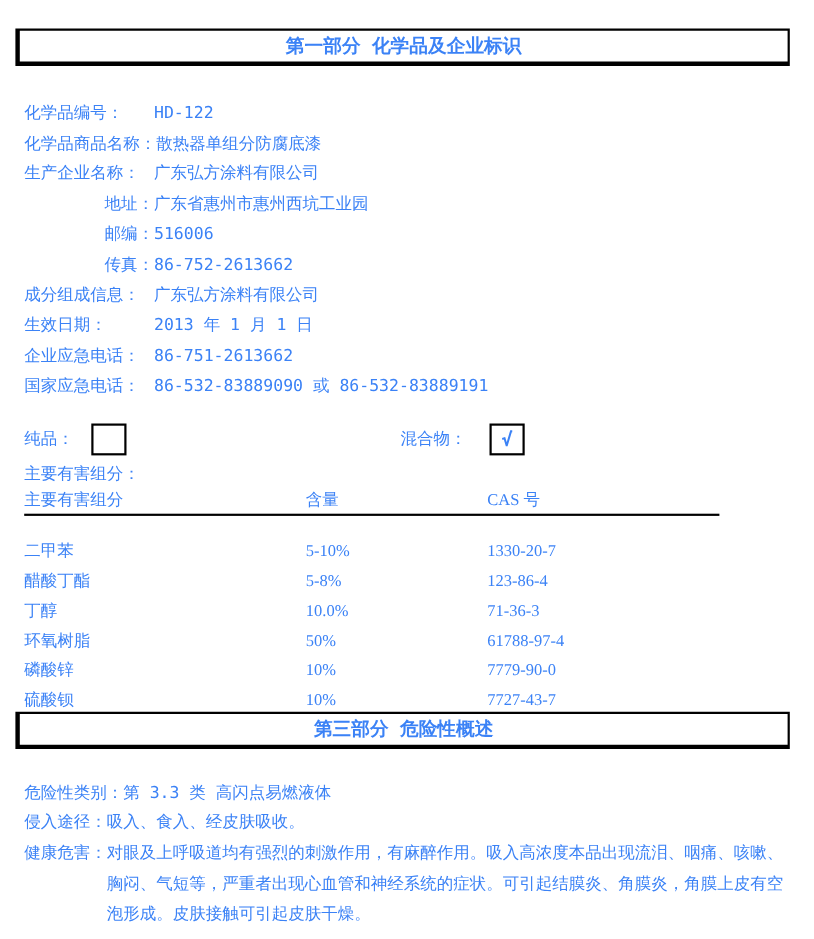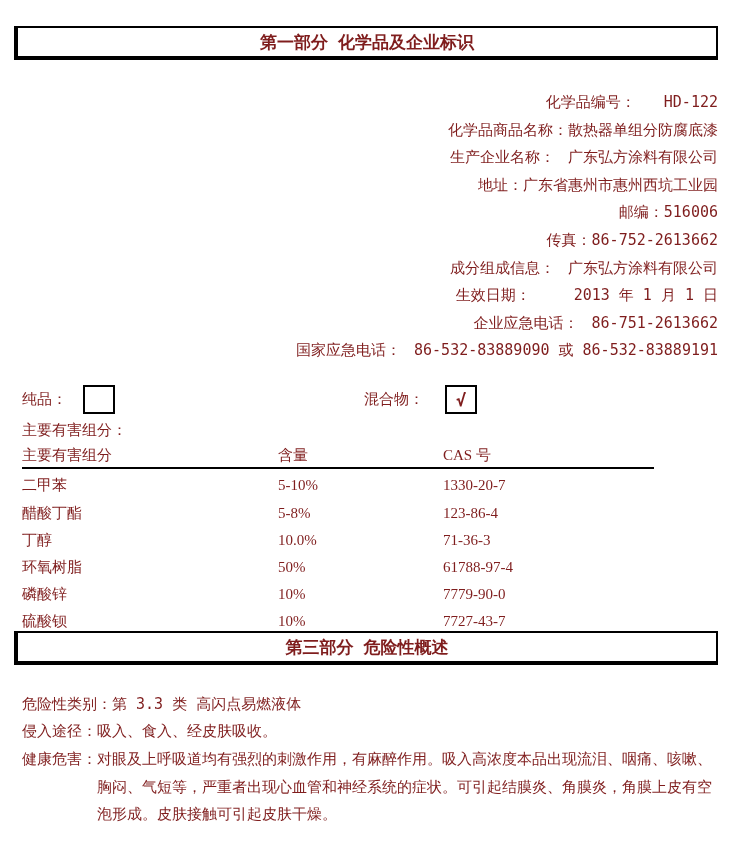--- a/index.html
+++ b/index.html
@@ -2,62 +2,62 @@
 <html><head>
 <meta charset="utf-8">
 <style>
   html,body{margin:0;padding:0;background:#fff;}
   .page{
     position:relative;
     width:740px;height:854px;
     box-sizing:border-box;
     padding:26px 22px 0 22px;
     overflow:hidden;
-    background:#ffffff;color:#7f1d1d;
+    background:#ffffff;color:#3b82f6;
     font-family:"DejaVu Sans Mono","DejaVu Sans","Liberation Sans",sans-serif;
     font-size:15px;
   }
   .section-box{
     border:2px solid #000;
     border-left-width:4px;
     border-bottom-width:4px;
     margin-left:-8px;
     text-align:center;
     font-weight:bold;
     font-size:17px;
     line-height:26px;
     padding:1px 0;
     background:#fff;
   }
   .box2{margin-top:5px;}
   .box3{margin-top:-5px;text-align:center;}
   
   .fields{margin-top:29px;}
-  .frow{display:flex;line-height:27.6px;justify-content:flex-end;}
+  .frow{display:flex;line-height:27.6px;}
   .flbl{min-width:118px;white-space:nowrap;}
   .flbl.r{text-align:right;}
   .fval{white-space:nowrap;}
   
   .cbrow{display:flex;align-items:center;margin-top:20px;height:30px;}
   .checkbox{
     width:28px;height:25px;
     border:2px solid #000;
     margin-left:16px;
     display:flex;align-items:center;justify-content:center;
     font-size:17px;font-weight:bold;
     background:#fff;
   }
   .mixlabel{margin-left:249px;}
   .checkbox.second{margin-left:21px;}
   .content-heading{line-height:27.5px;margin-top:2px;}
   
   .htable{width:632px;font-family:Liberation Serif, serif;}
   .hthead{display:flex;line-height:22px;border-bottom:2px solid #000;padding-bottom:1px;}
   .trow{display:flex;line-height:27.2px;}
-  .hazard-body{padding-top:3px;}
+  .hazard-body{padding-top:19px;}
   .c1{width:256px;}
   .c2{width:165px;}
   .c3{flex:1;}
   
   .part3{margin-top:26px;}
   .p3row{display:flex;line-height:27.7px;}
   .p3lbl{white-space:nowrap;flex-shrink:0;}
   .p3val{flex:1;}
 </style>
 </head>

